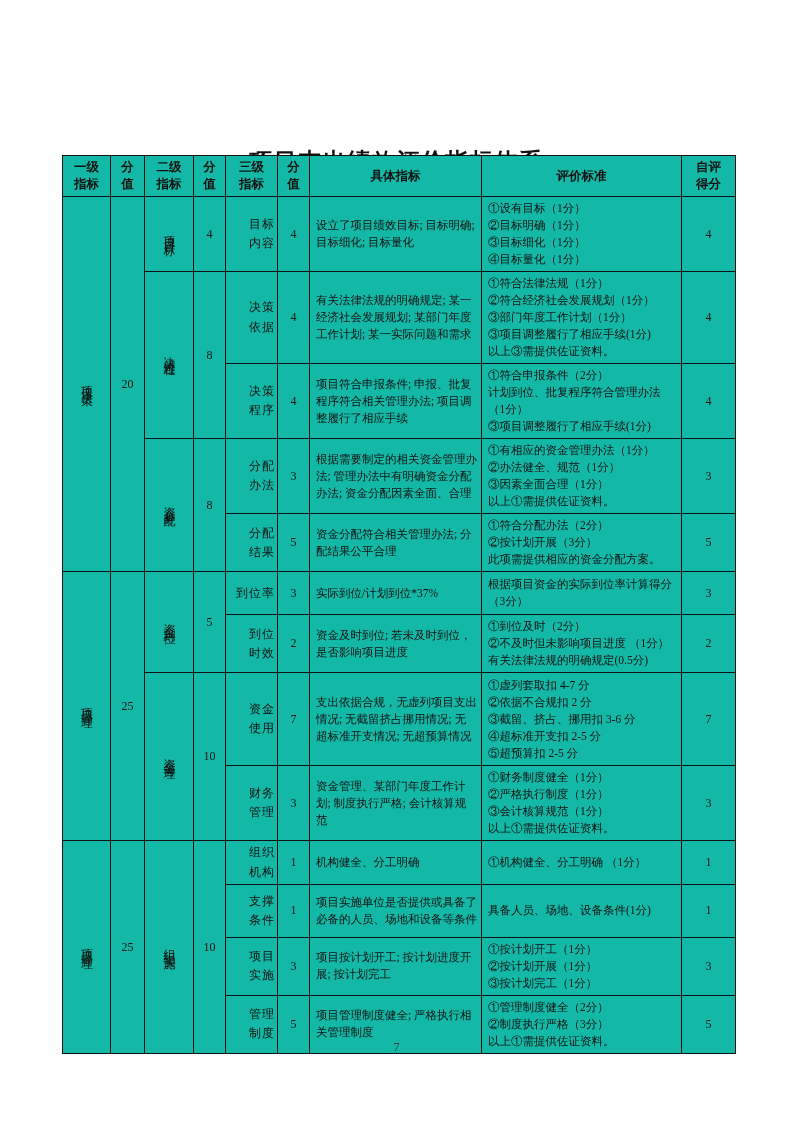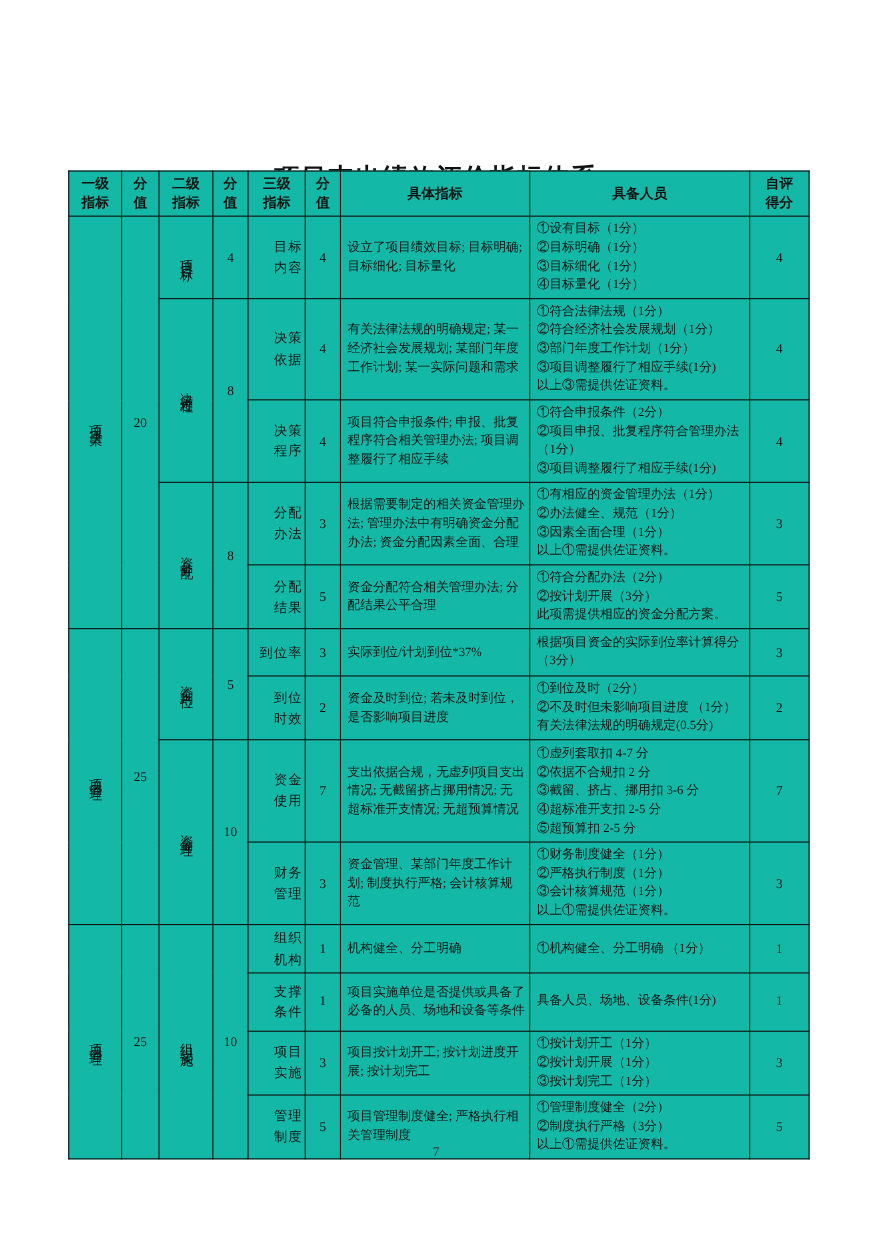--- a/index.html
+++ b/index.html
@@ -77,21 +77,21 @@
 值</th>
     <th>二级
 指标</th>
     <th>分
 值</th>
     <th>三级
 指标</th>
     <th>分
 值</th>
     <th>具体指标</th>
-    <th>具备人员</th>
+    <th>评价标准</th>
     <th>自评
 得分</th>
   </tr>
 
   <tr style="height:61px">
     <td class="c" rowspan="5"><span class="vtext">项目决策</span></td>
     <td class="c" rowspan="5">20</td>
     <td class="c"><span class="vtext">项目目标</span></td>
     <td class="c">4</td>
     <td class="l3">目标
@@ -117,21 +117,21 @@
 ③项目调整履行了相应手续(1分)
 以上③需提供佐证资料。</td>
     <td class="c">4</td>
   </tr>
   <tr style="height:65px">
     <td class="l3">决策
 程序</td>
     <td class="c">4</td>
     <td class="txt">项目符合申报条件; 申报、批复程序符合相关管理办法; 项目调整履行了相应手续</td>
     <td class="txt pre">①符合申报条件（2分）
-②项目申报、批复程序符合管理办法（1分）
+计划到位、批复程序符合管理办法（1分）
 ③项目调整履行了相应手续(1分)</td>
     <td class="c">4</td>
   </tr>
   <tr style="height:68px">
     <td class="c" rowspan="2"><span class="vtext">资金分配</span></td>
     <td class="c" rowspan="2">8</td>
     <td class="l3">分配
 办法</td>
     <td class="c">3</td>
     <td class="txt">根据需要制定的相关资金管理办法; 管理办法中有明确资金分配办法; 资金分配因素全面、合理</td>

